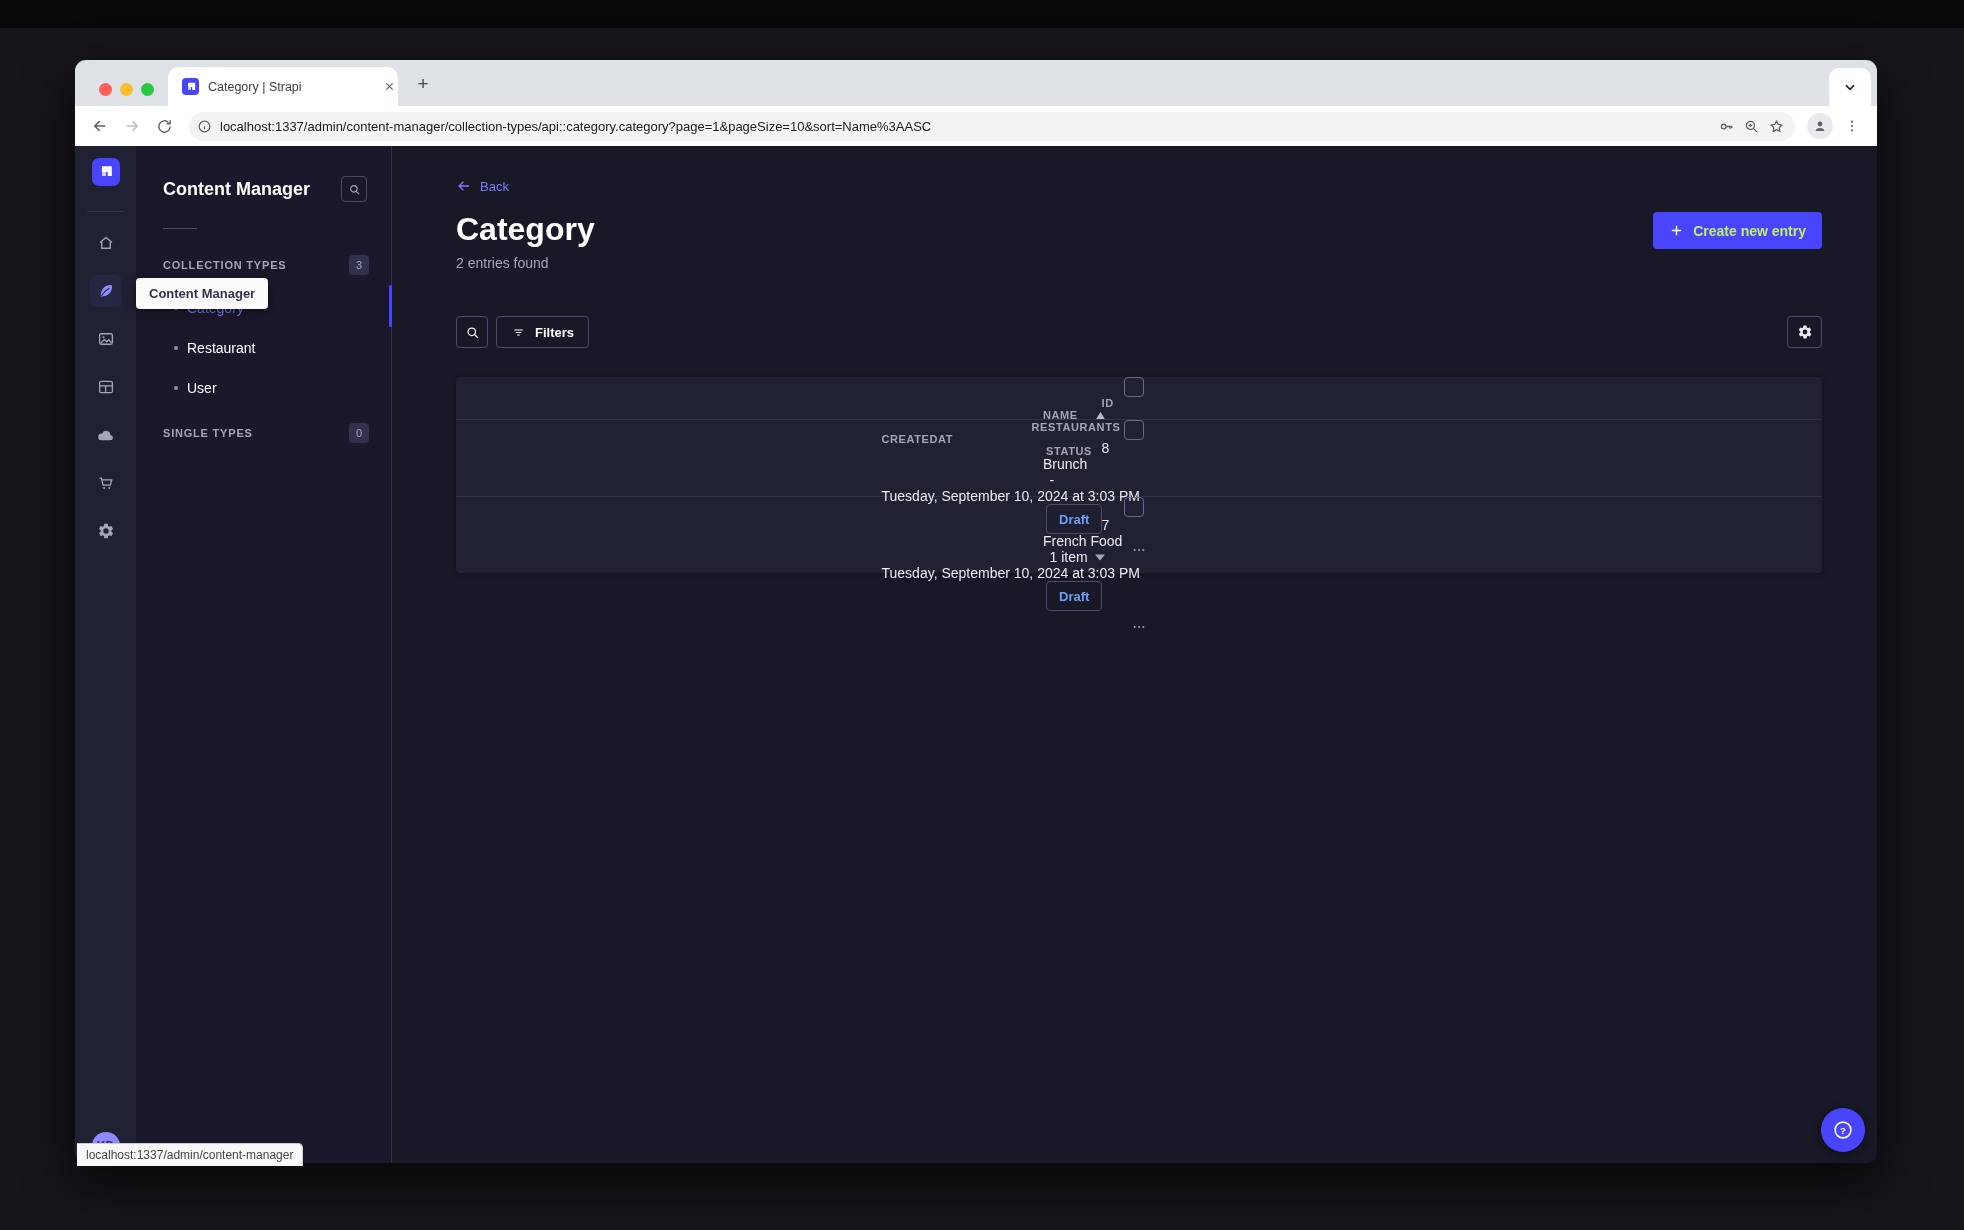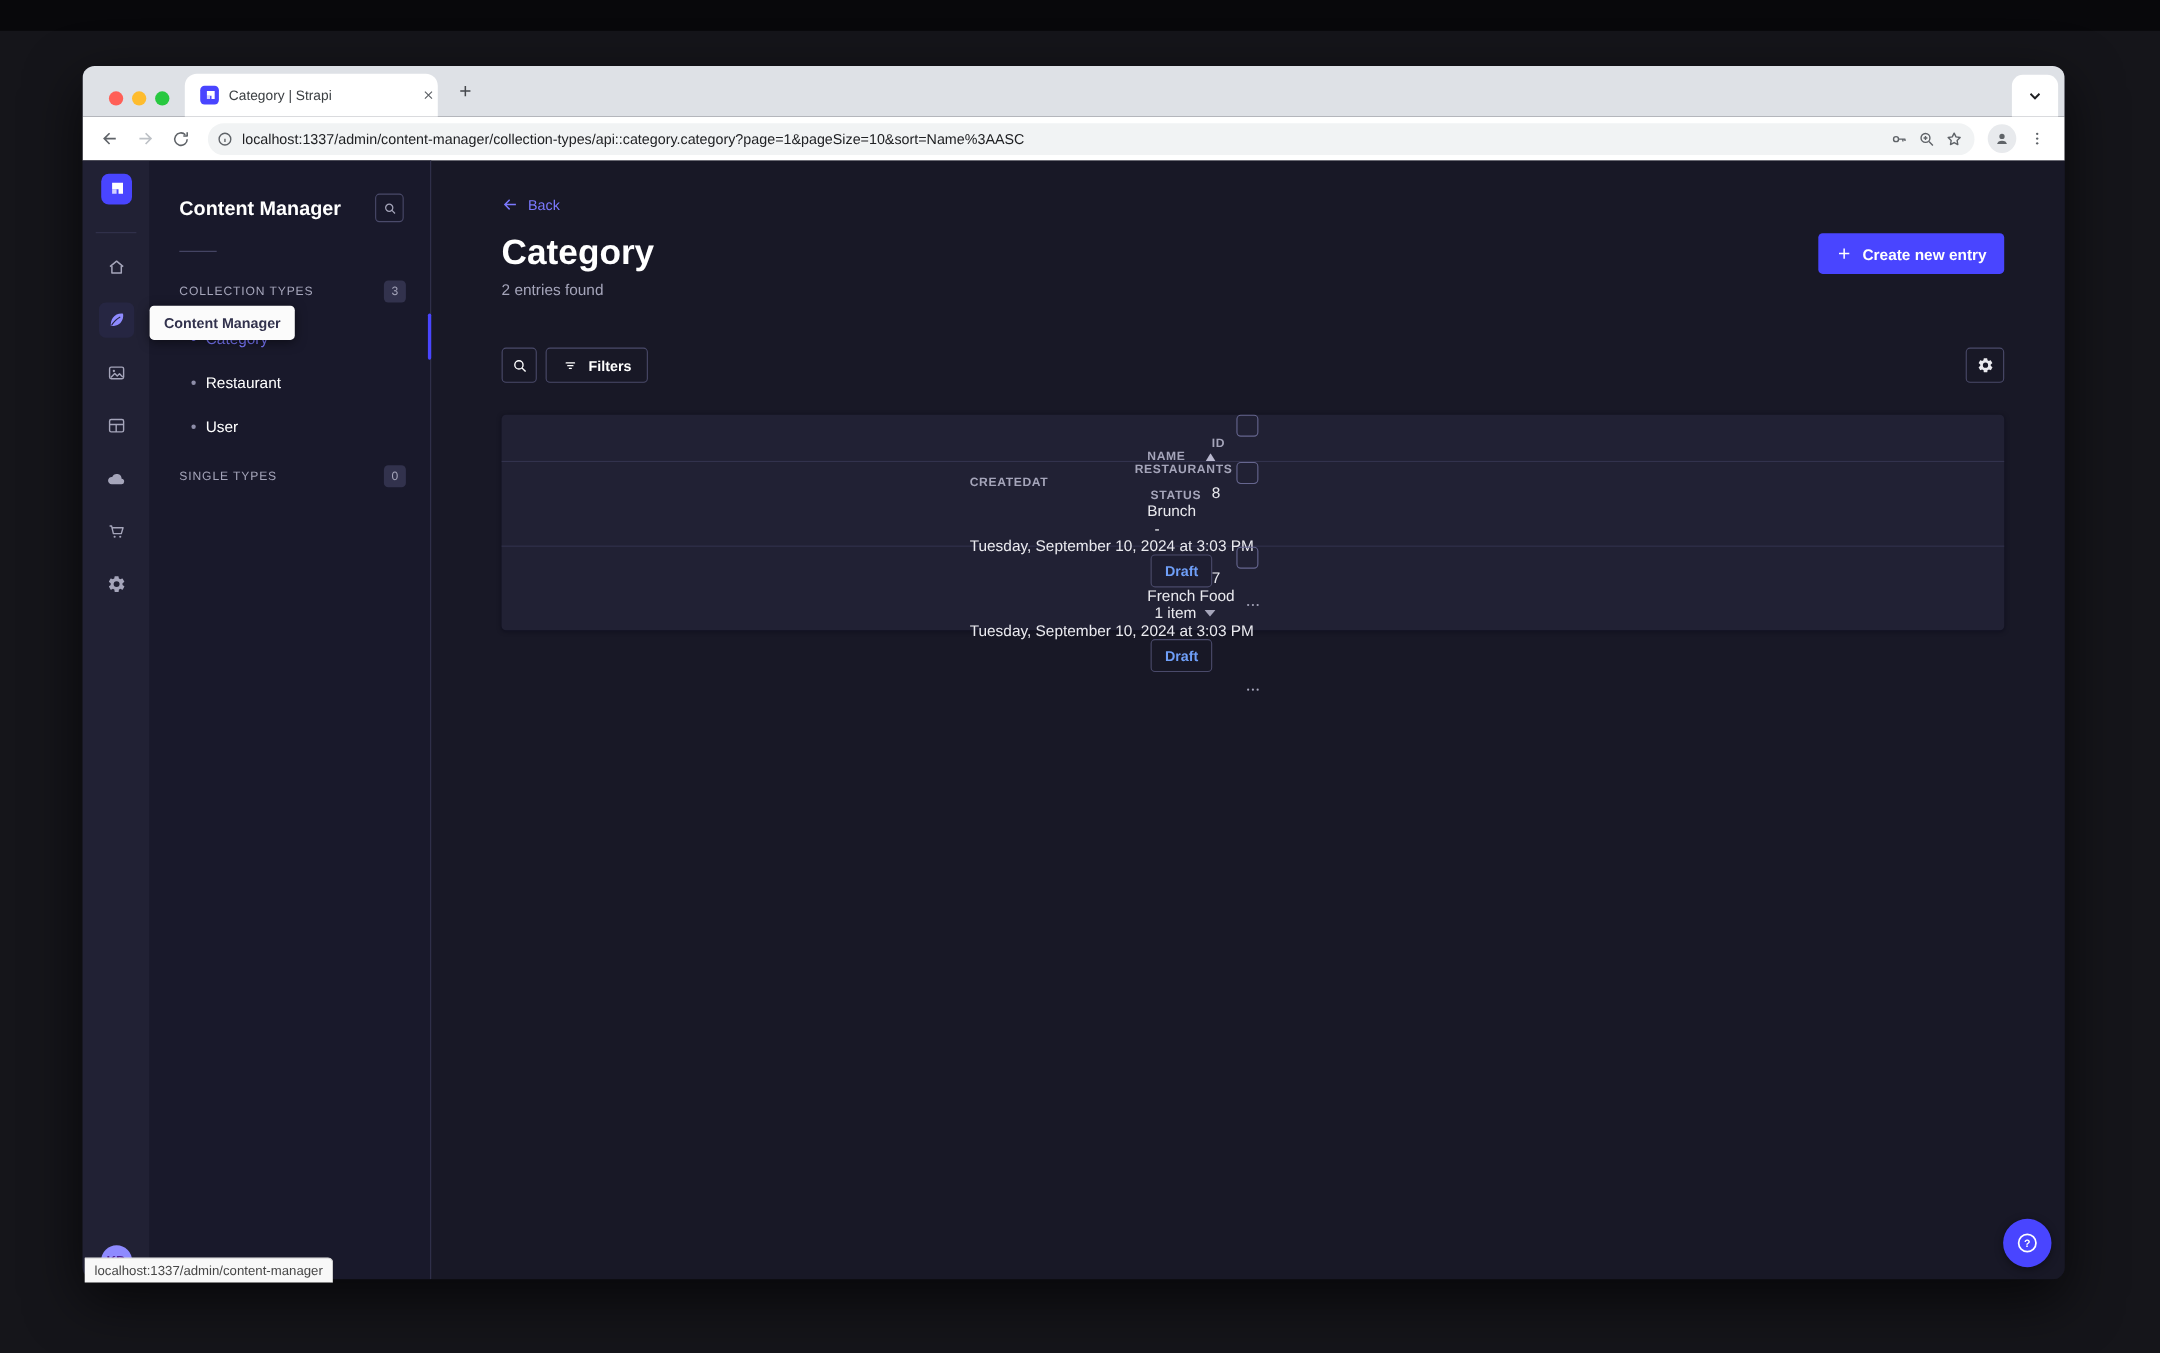--- a/index.html
+++ b/index.html
@@ -38,35 +38,35 @@
   .snav-btn.first { margin-top:15px; }
   .snav-btn.active { background:#262642; }
   .kd { margin-top:auto; margin-bottom:3px; width:28px; height:28px; border-radius:50%; background:#8e8aff; color:#4c1d95; font-size:12px; font-weight:bold; display:flex; align-items:center; justify-content:center; }
 
   .subnav { width:256px; background:#19192b; border-right:1px solid #32324d; flex:none; position:relative; }
   .subnav-head { display:flex; align-items:center; justify-content:space-between; padding:30px 24px 0 27px; }
   .subnav-title { font-size:18px; font-weight:bold; color:#fff; }
   .mini-btn { width:26px; height:26px; border:1px solid #4a4a6a; border-radius:4px; display:flex; align-items:center; justify-content:center; color:#a5a5ba; background:transparent; }
   .subnav-div { width:34px; height:1px; background:#4a4a6a; margin:26px 0 0 27px; }
   .section { display:flex; align-items:center; justify-content:space-between; padding:0 22px 0 27px; margin-top:26px; height:20px; }
-  .section-label { font-size:11px; font-weight:normal; letter-spacing:.8px; color:#a5a5ba; }
+  .section-label { font-size:11px; font-weight:bold; letter-spacing:.8px; color:#a5a5ba; }
   .count-badge { min-width:20px; height:20px; padding:0 5px; background:#32324d; border-radius:4px; color:#a5a5ba; font-size:11px; display:flex; align-items:center; justify-content:center; }
   .ct-list { margin-top:13px; }
   .ct-item { height:40px; display:flex; align-items:center; padding-left:38px; gap:9px; font-size:14px; color:#ffffff; cursor:default; }
   .ct-item .bullet { width:4px; height:4px; border-radius:50%; background:#8e8ea9; flex:none; }
   .ct-item.active { color:#7b79ff; }
   .ct-item.active .bullet { background:#7b79ff; }
   .active-bar { position:absolute; right:-1px; top:139px; width:3px; height:42px; background:#4945ff; border-radius:2px; }
   .single-extra { margin-top:15px; }
 
   .main { flex:1; position:relative; padding:0 55px 0 64px; min-width:0; }
   .back-row { margin-top:32px; display:flex; align-items:center; gap:8px; color:#7b79ff; font-size:13px; width:max-content; }
   .title-row { display:flex; align-items:flex-start; justify-content:space-between; margin-top:16px; }
   .page-title { font-size:32px; font-weight:bold; color:#fff; line-height:38px; }
-  .create-btn { height:37px; background:#4945ff; border:none; border-radius:4px; color:#ffffff; font-size:14px; font-weight:bold; font-family:inherit; display:flex; align-items:center; gap:9px; padding:0 16px; margin-top:2px;margin-left:37px; }
+  .create-btn { height:37px; background:#4945ff; border:none; border-radius:4px; color:#bef264; font-size:14px; font-weight:bold; font-family:inherit; display:flex; align-items:center; gap:9px; padding:0 16px; margin-top:2px;margin-left:37px; }
   .subtitle { margin-top:6px; font-size:14px; color:#a5a5ba; }
   .filters-row { margin-top:45px; display:flex; align-items:center; gap:8px; height:32px; }
   .sq-btn { width:32px; height:32px; border:1px solid #4a4a6a; background:transparent; border-radius:4px; display:flex; align-items:center; justify-content:center; color:#d9d8ff; }
   .filters-btn { height:32px; border:1px solid #4a4a6a; background:transparent; border-radius:4px; display:flex; align-items:center; gap:9px; padding:0 14px; color:#fff; font-size:13px; font-weight:bold; font-family:inherit; }
   .gear-right { margin-left:auto; width:35px; }
 
   .table-card { margin-top:29px; background:#212134; border-radius:4px; box-shadow:0 1px 4px rgba(3,3,20,.35); }
   .trow { display:flex; align-items:center;flex-direction:column; }
   .thead { height:42px; }
   .tbody-row { height:77px; border-top:1px solid #32324d; font-size:14px; color:#eaeaef; }

